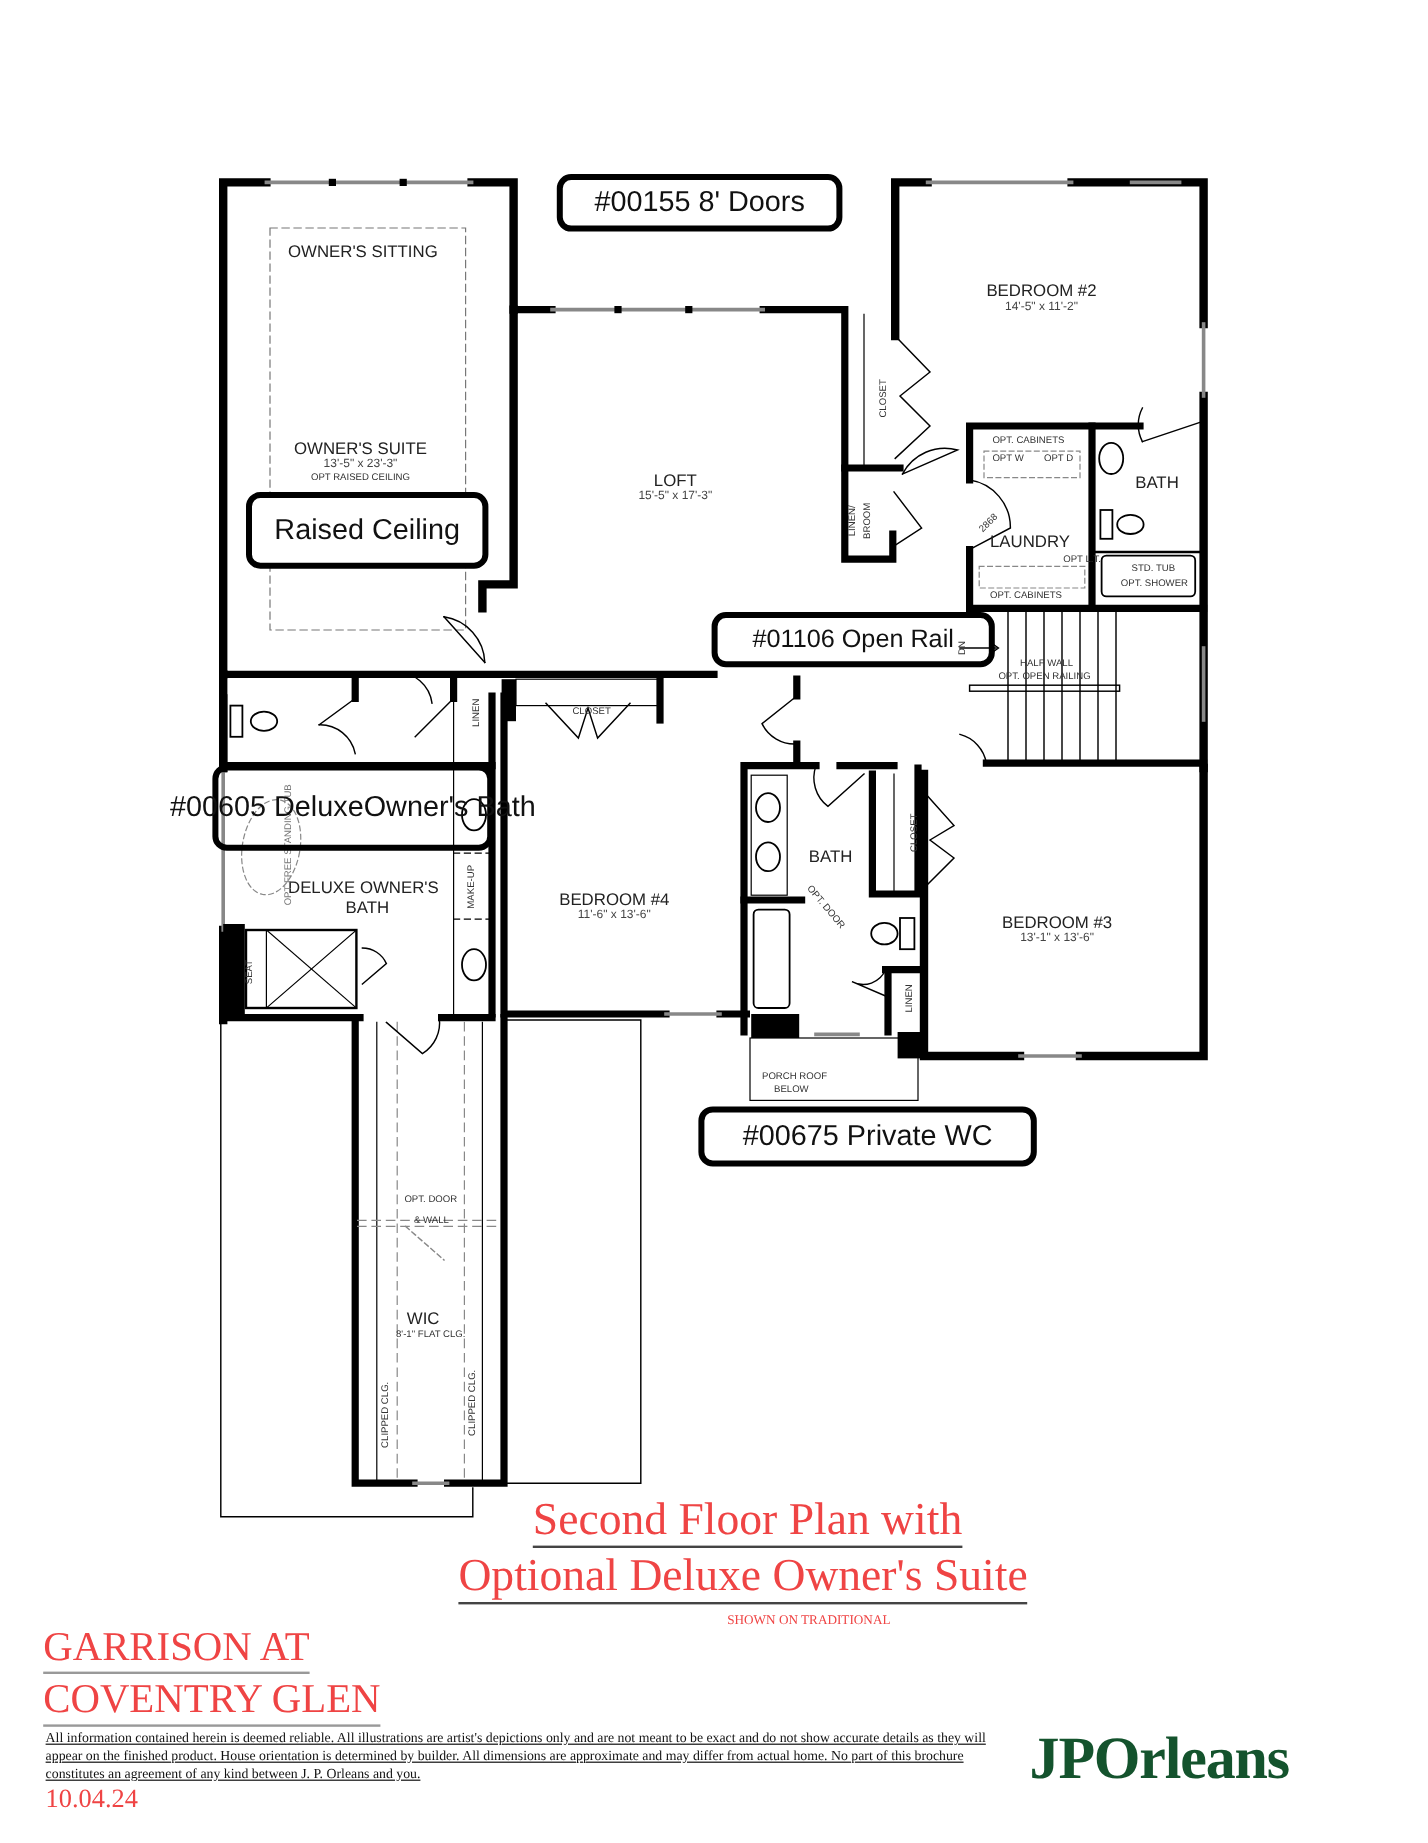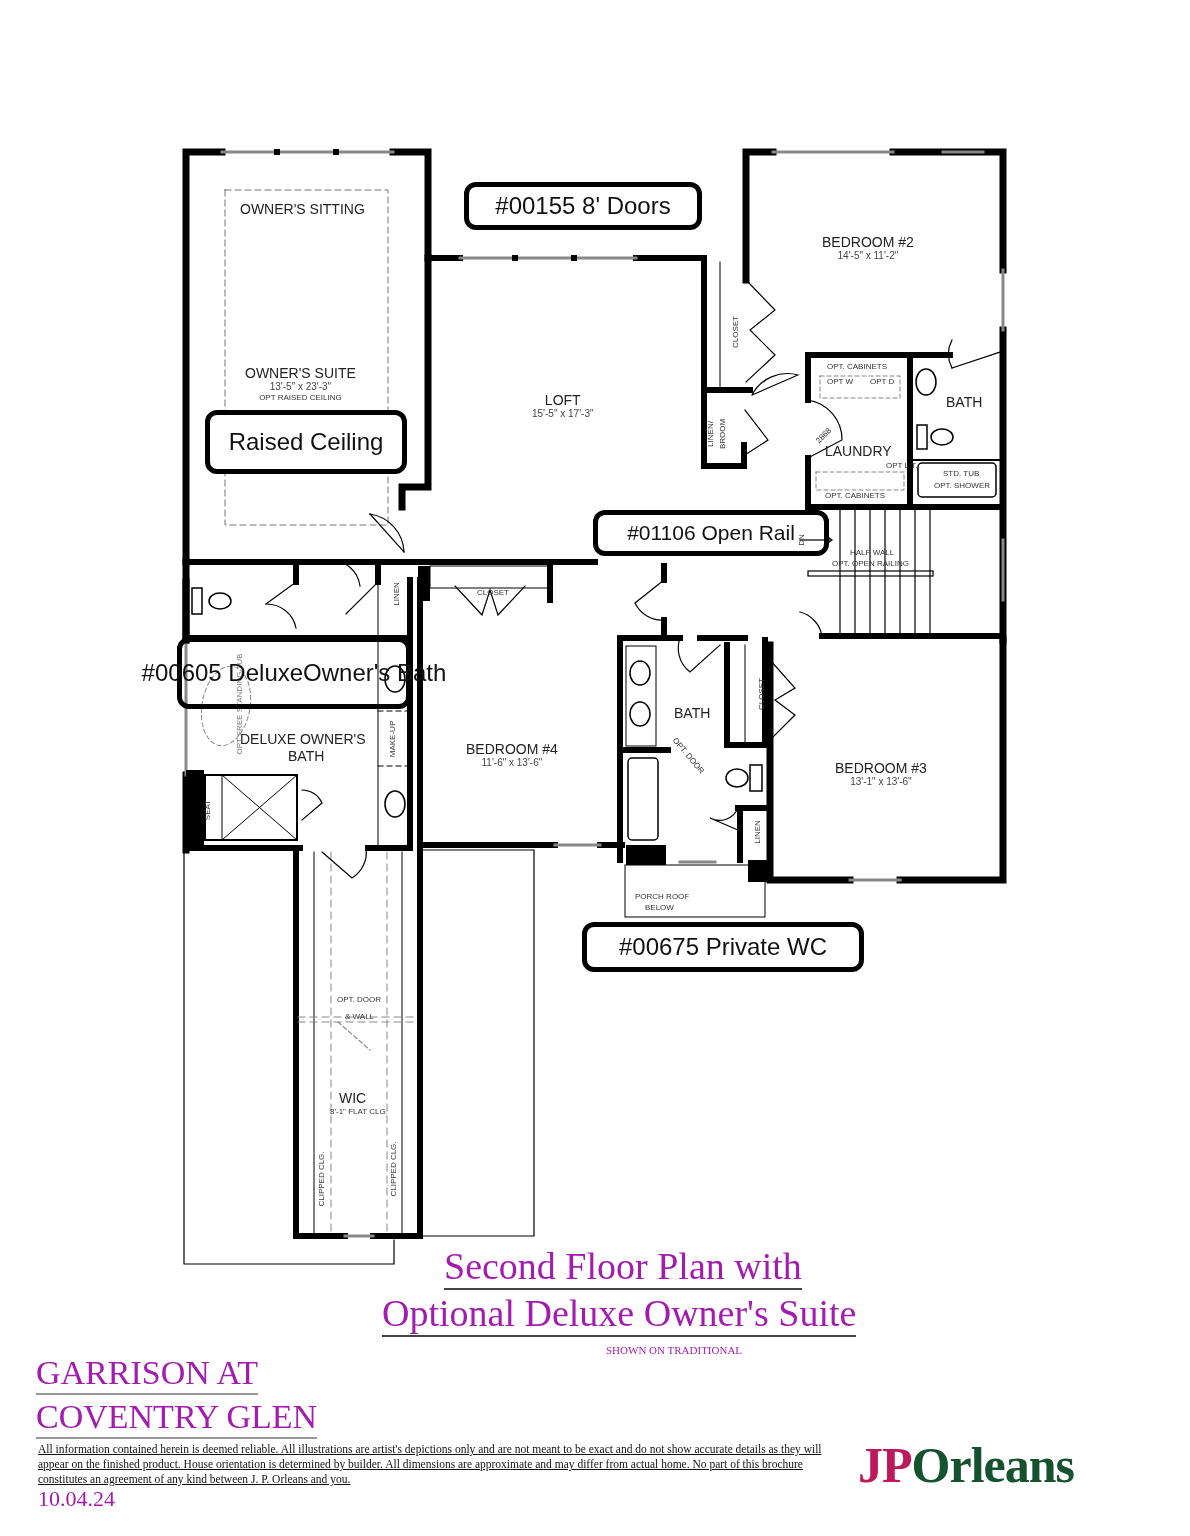--- a/index.html
+++ b/index.html
@@ -4,21 +4,21 @@
 <style>
   html,body{margin:0;padding:0;background:#ffffff;}
   body{width:1190px;height:1536px;position:relative;overflow:hidden;font-family:"Liberation Sans",sans-serif;color:#111;}
   #plan{position:absolute;left:0;top:0;}
   .lbl{position:absolute;font-family:"Liberation Sans",sans-serif;color:#222;text-align:center;white-space:nowrap;line-height:1;}
   .room{font-size:14px;}
   .dim{font-size:10px;color:#444;margin-top:2px;}
   .small{font-size:8px;color:#333;}
   .vert{transform:rotate(-90deg);transform-origin:center center;}
   .callout{position:absolute;border:5px solid #000;border-radius:12px;background:#fff;font-family:"Liberation Sans",sans-serif;color:#111;display:flex;align-items:center;justify-content:center;white-space:nowrap;}
-  .title{position:absolute;font-family:"Liberation Serif",serif;color:#a21caf;white-space:nowrap;line-height:1;}
+  .title{position:absolute;font-family:"Liberation Serif",serif;color:#ef4444;white-space:nowrap;line-height:1;}
   .uline{border-bottom:2px solid #444;padding-bottom:3px;}
   .disclaimer{position:absolute;left:38px;top:1442px;width:800px;font-family:"Liberation Serif",serif;font-size:11.5px;line-height:15px;color:#111;text-decoration:underline;}
   .logo{position:absolute;left:858px;top:1440px;font-family:"Liberation Serif",serif;font-weight:bold;font-size:50px;line-height:1;letter-spacing:-1px;}
 </style>
 </head>
 <body>
 
 <svg id="plan" width="1190" height="1536" viewBox="0 0 1190 1536" xmlns="http://www.w3.org/2000/svg">
   <g fill="none" stroke="#000" stroke-linecap="square">
 
@@ -221,21 +221,21 @@
 <div class="lbl small" style="left:635px;top:893px;">PORCH ROOF</div>
 <div class="lbl small" style="left:645px;top:904px;">BELOW</div>
 
 <div class="lbl small" style="left:337px;top:996px;">OPT. DOOR</div>
 <div class="lbl small" style="left:345px;top:976px;margin-top:37px;">&amp; WALL</div>
 <div class="lbl room" style="left:339px;top:1091px;">WIC</div>
 <div class="lbl small" style="left:330px;top:1108px;">8'-1" FLAT CLG.</div>
 <div class="lbl small vert" style="left:294px;top:1175px;">CLIPPED CLG.</div>
 <div class="lbl small vert" style="left:366px;top:1165px;">CLIPPED CLG.</div>
 
-<div class="callout" style="left:464px;top:145px;width:228px;height:38px;font-size:24px;margin-top:37px;">
+<div class="callout" style="left:464px;top:145px;width:228px;height:38px;font-size:24px;">
   <span>#00155 8' Doors</span>
 </div>
 <div class="callout" style="left:205px;top:410px;width:192px;height:54px;font-size:24px;">
   <span>Raised Ceiling</span>
 </div>
 <div class="callout" style="left:593px;top:510px;width:226px;height:36px;font-size:21px;background:transparent;">
   <span>#01106 Open Rail</span>
 </div>
 <div class="callout" style="left:177px;top:637px;width:224px;height:62px;font-size:24px;flex-direction:row;background:transparent;line-height:28px;">
   <span>#00605 Deluxe</span>
@@ -249,14 +249,14 @@
 <div class="title uline" style="left:382px;top:1294px;font-size:38px;">Optional Deluxe Owner's Suite</div>
 <div class="title" style="left:606px;top:1345px;font-size:11px;">SHOWN ON TRADITIONAL</div>
 
 <div class="title uline" style="left:36px;top:1356px;font-size:34px;border-bottom-color:#999;">GARRISON AT</div>
 <div class="title uline" style="left:36px;top:1400px;font-size:34px;border-bottom-color:#999;">COVENTRY GLEN</div>
 
 <div class="disclaimer">All information contained herein is deemed reliable.  All illustrations are artist's depictions only and are not meant to be exact and do not show accurate details as they will appear on the finished product.  House orientation is determined by builder. All dimensions are approximate and may differ from actual home. No part of this brochure constitutes an agreement of any kind between J. P. Orleans and you.</div>
 <div class="title" style="left:38px;top:1488px;font-size:22px;">10.04.24</div>
 
 <div class="logo">
-  <span style="color:#be185d;">JP</span><span style="color:#14532d;">Orleans</span>
+  <span style="color:#14532d;">JP</span><span style="color:#14532d;">Orleans</span>
 </div>
 
 </body></html>

